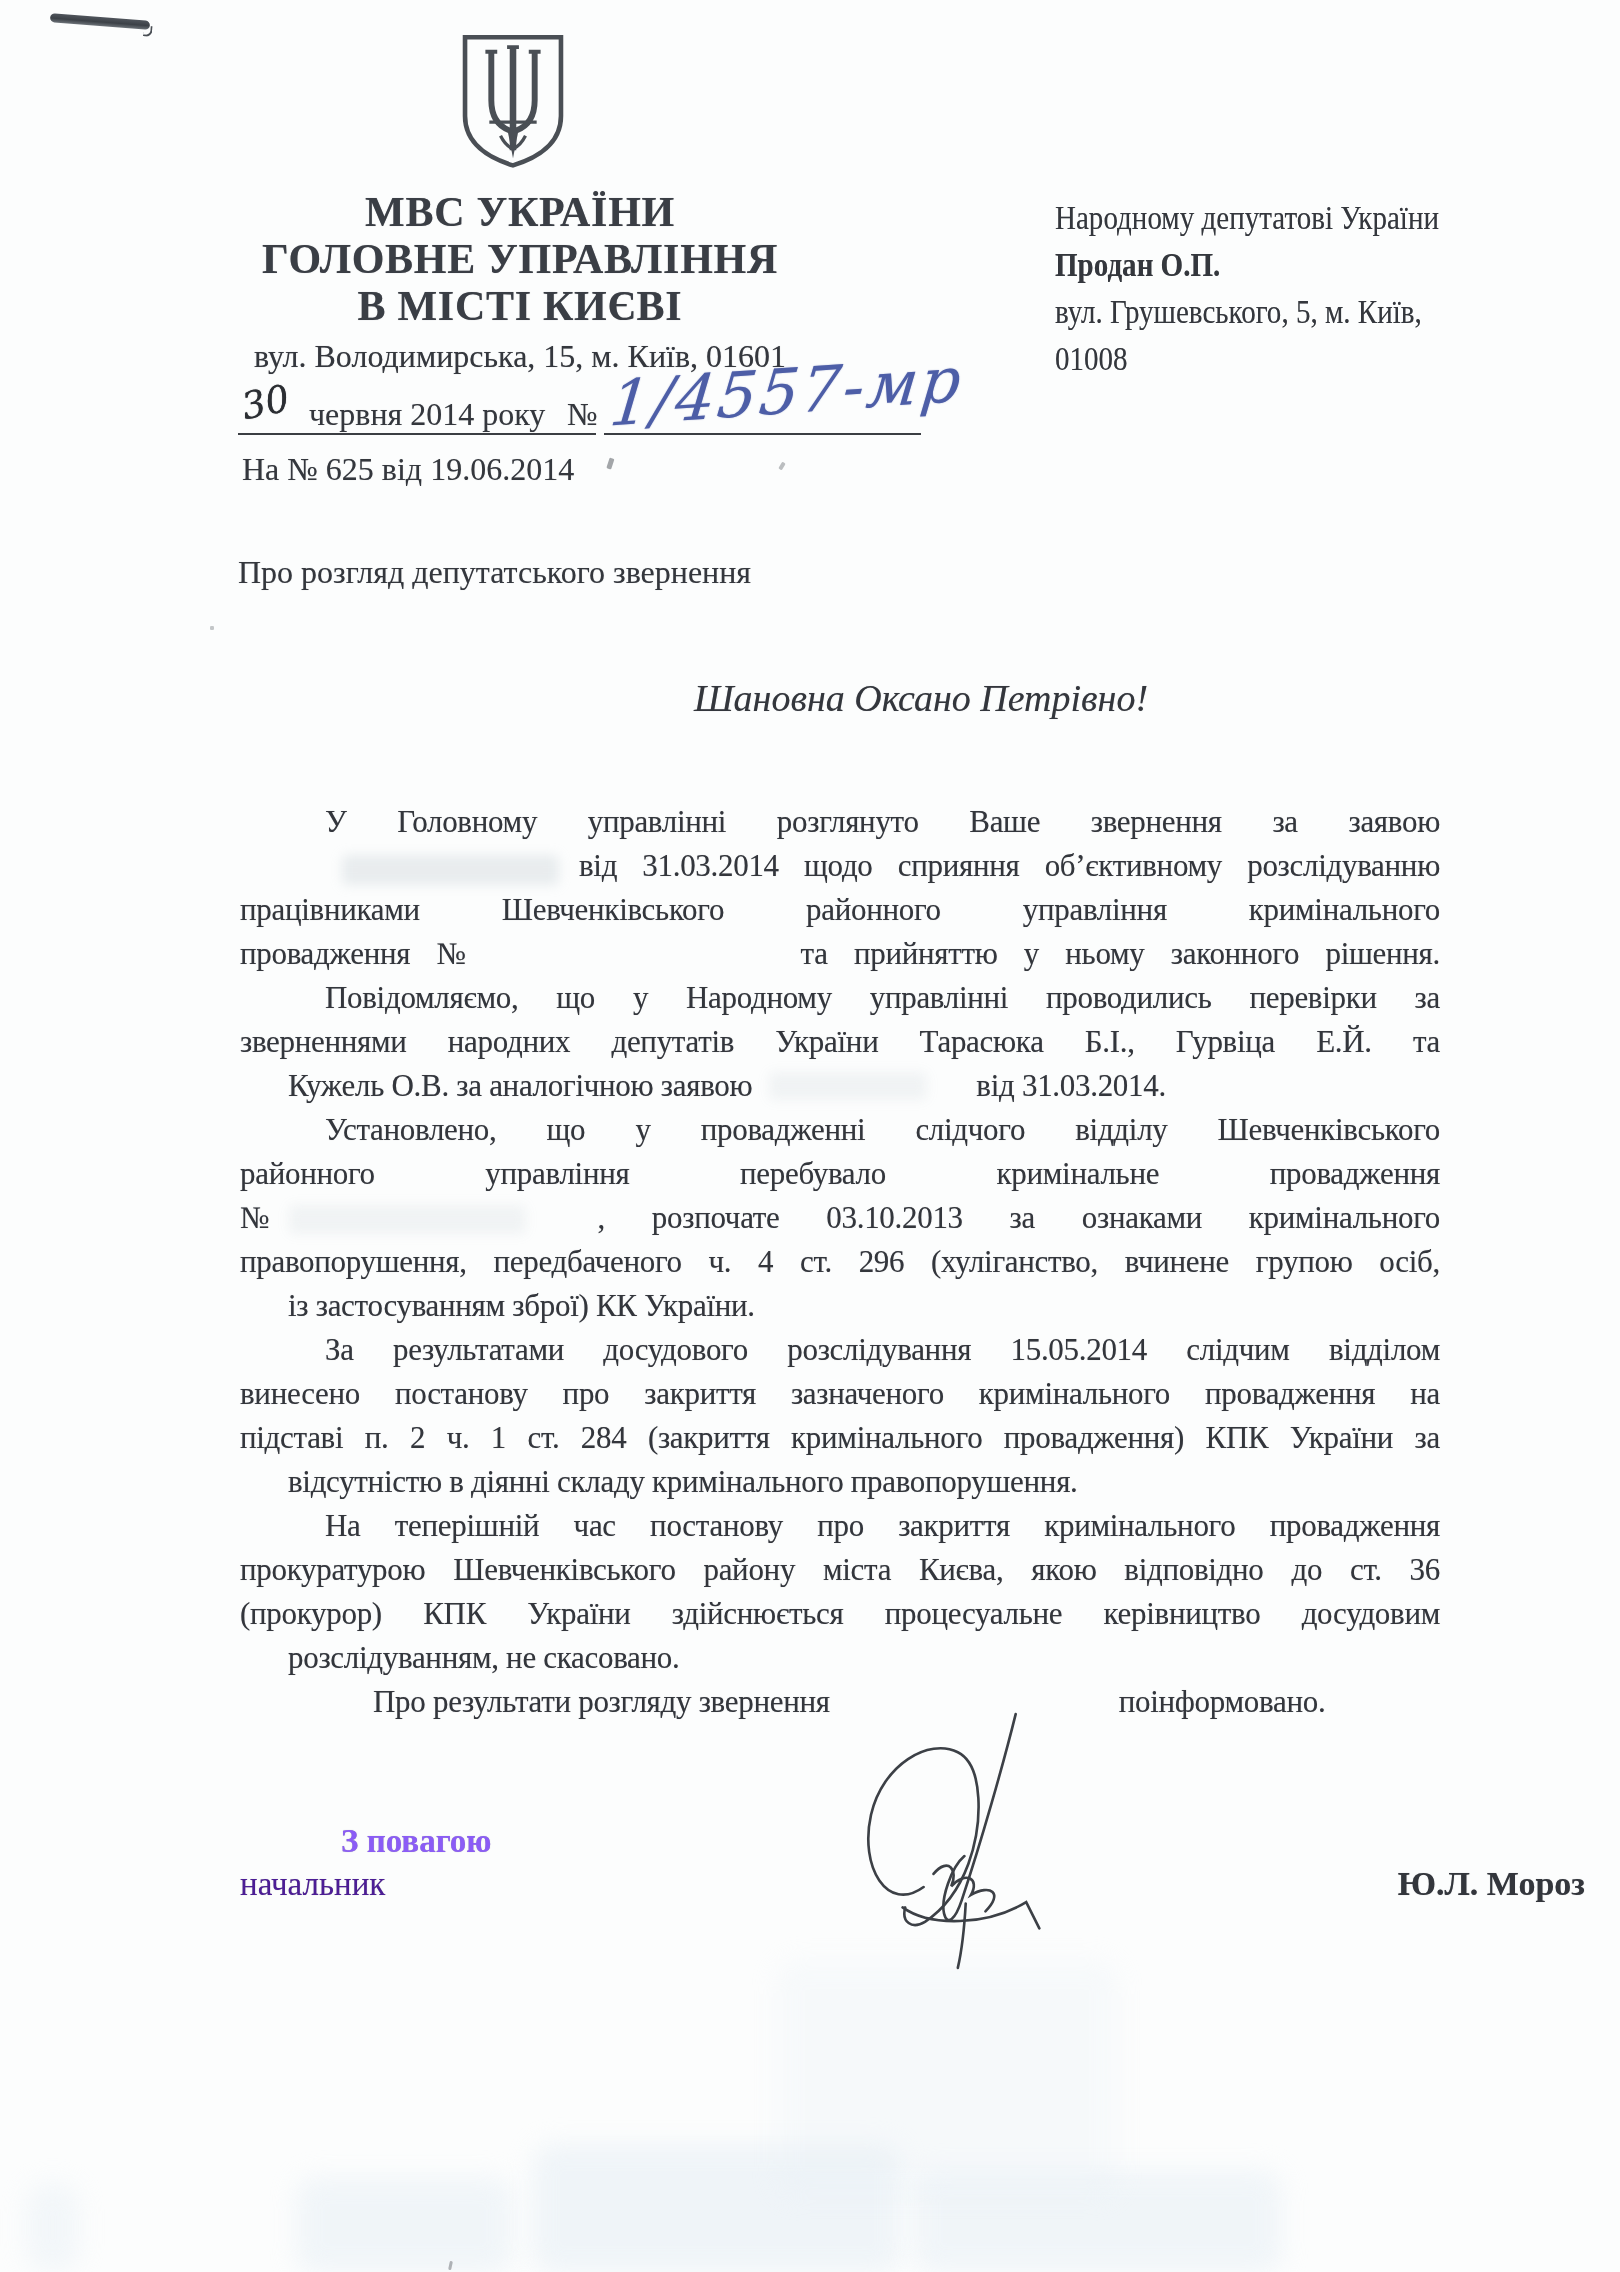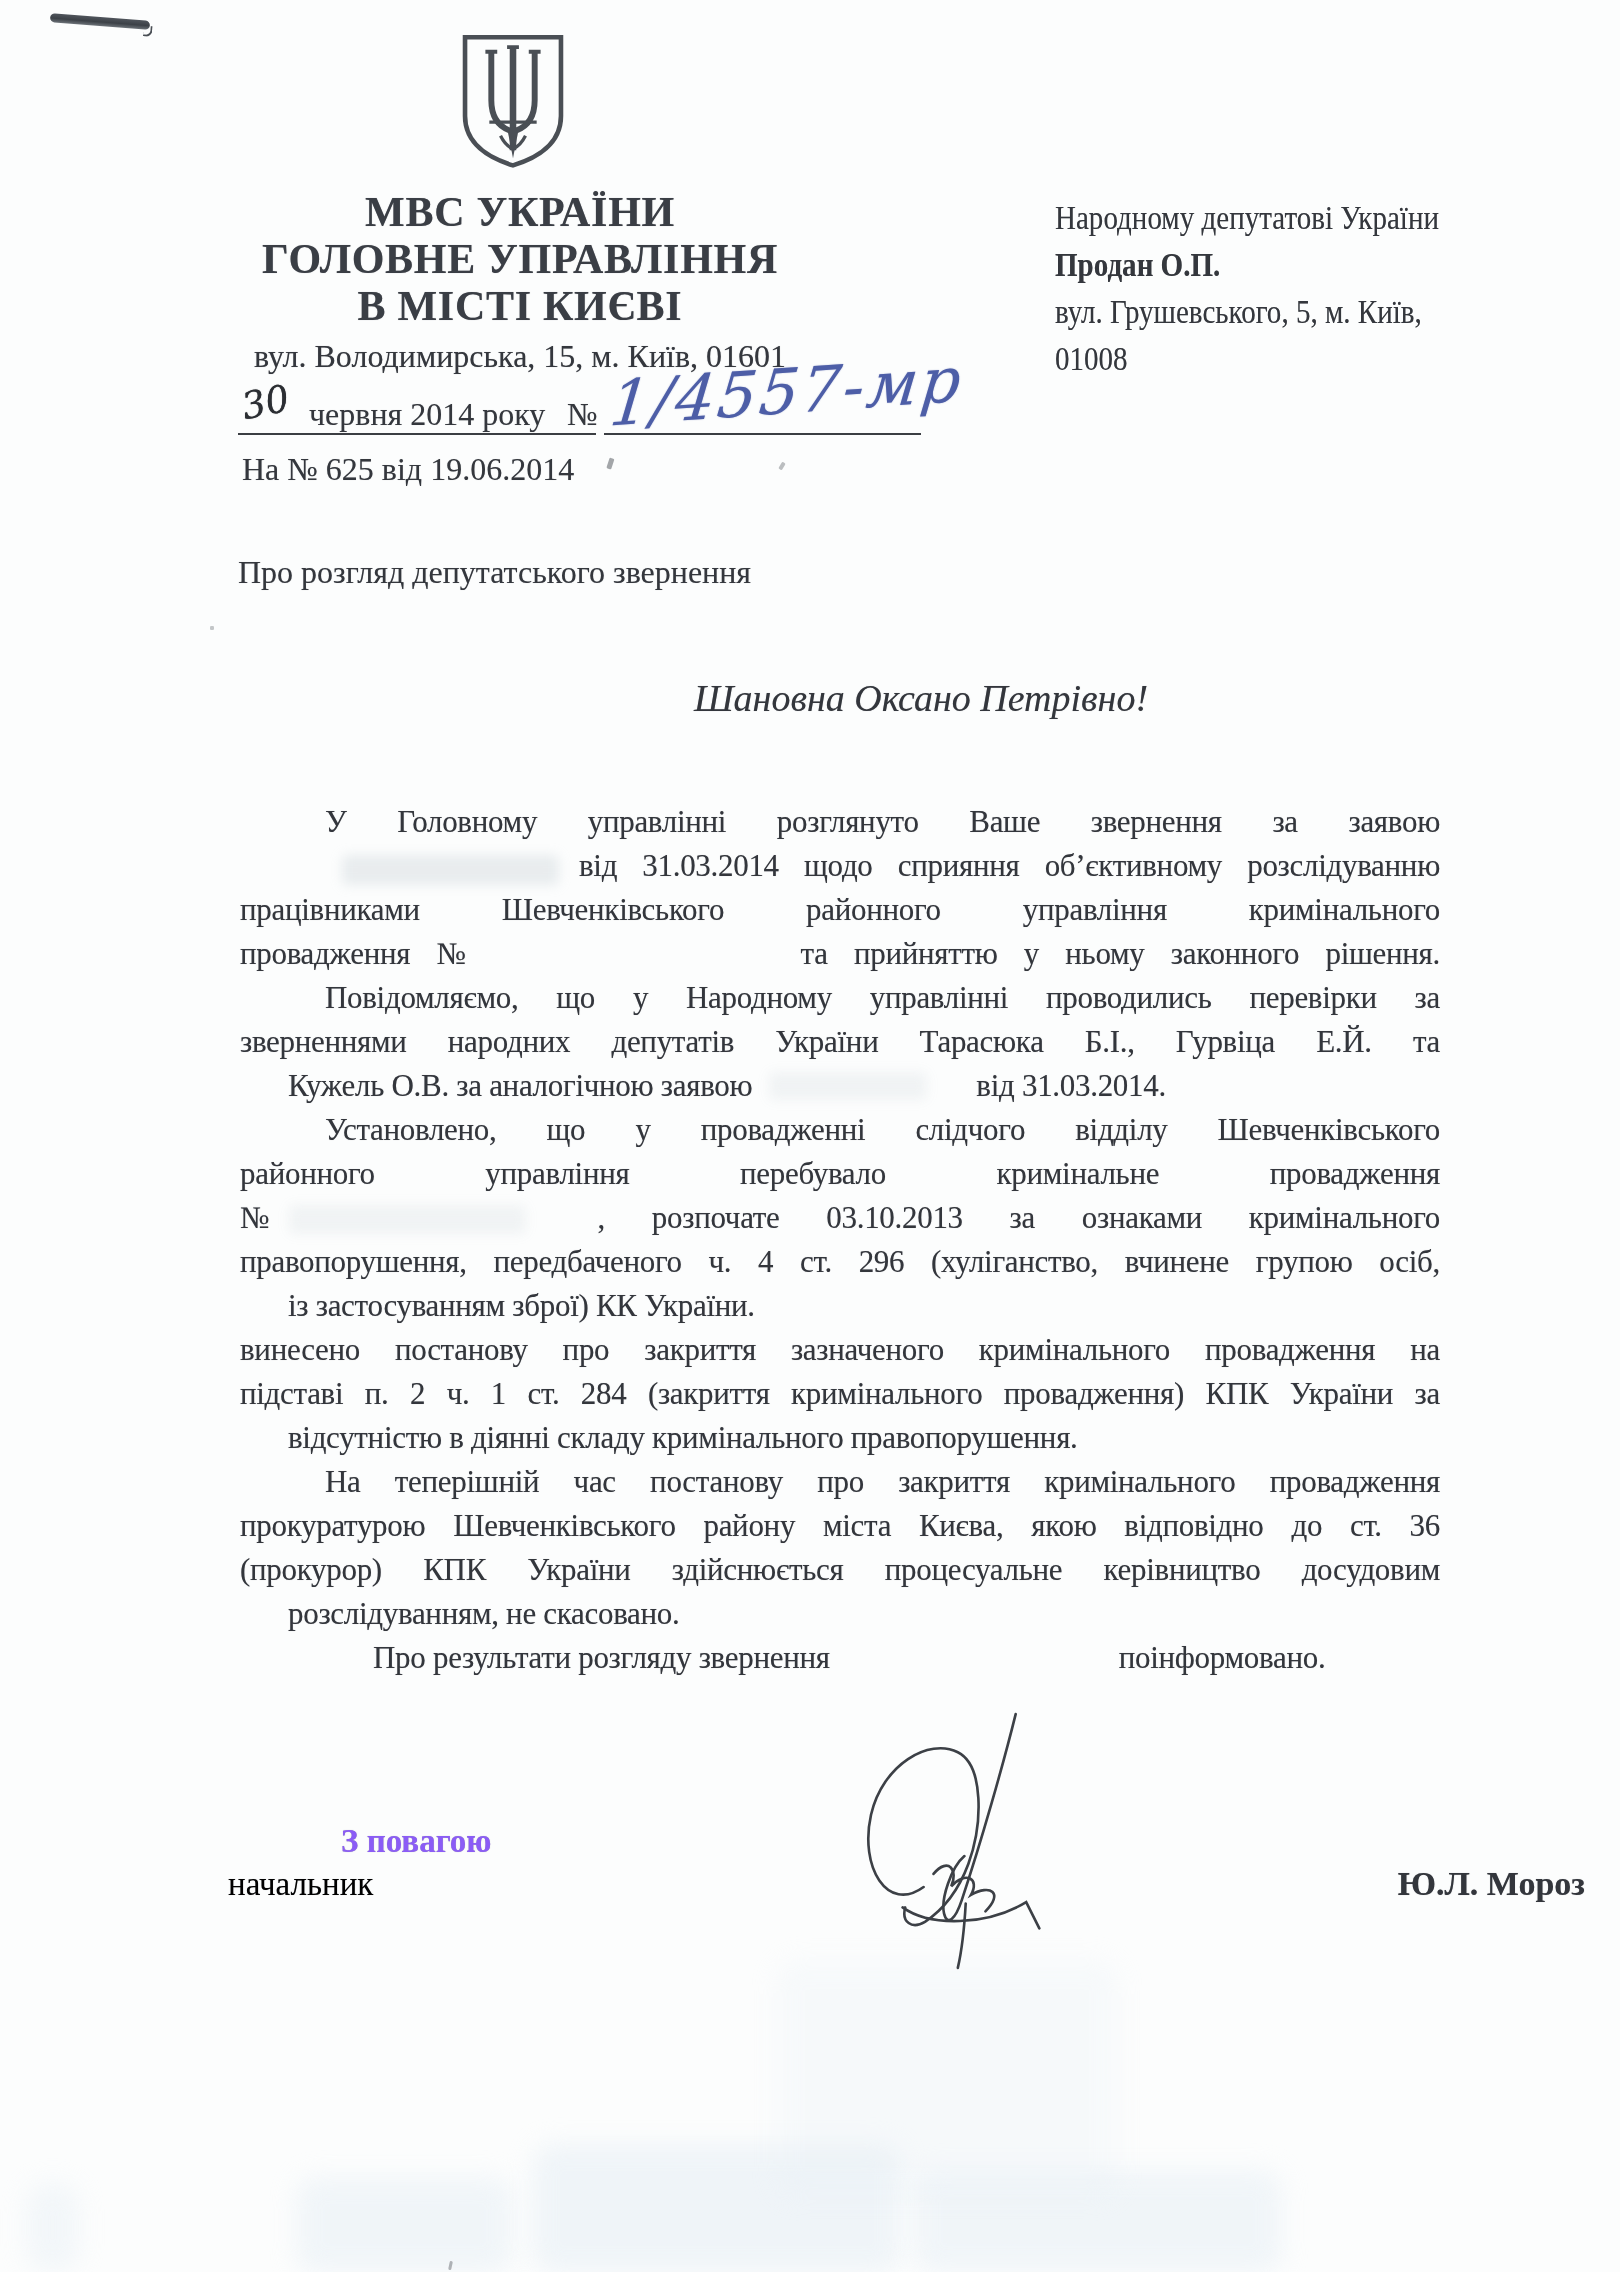--- a/index.html
+++ b/index.html
@@ -60,21 +60,21 @@
     font-size:31px;letter-spacing:-0.3px;color:#33363c;
     text-shadow:0 0 0.7px rgba(60,63,70,.45);
   }
   .line{height:44px;line-height:44px;text-align:justify;text-align-last:justify;white-space:nowrap;}
   .line.left{text-align:left;text-align-last:left;margin-left:48px;}
   .line .ind{display:inline-block;width:85px;}
   .sp{display:inline-block;}
   .ghost{position:absolute;background:rgba(178,188,198,.26);filter:blur(6px);border-radius:5.3px;}
   
   .regards{left:341px;top:1823px;font-size:33px;font-weight:bold;color:#8b5cf6;text-shadow:0 0 0.7px rgba(58,62,69,.5);}
-  .position{left:228px;top:1866px;font-size:33px;color:#000000;text-shadow:0 0 0.7px rgba(58,62,69,.45);}
+  .position{left:240px;top:1866px;font-size:33px;color:#4c1d95;text-shadow:0 0 0.7px rgba(58,62,69,.45);}
   .signer{left:1368px;top:1865px;width:217px;text-align:right;font-size:34px;font-weight:bold;color:#33363c;text-shadow:0 0 0.7px rgba(58,62,69,.5);}
   .speck{position:absolute;background:#5a5e64;opacity:.55;border-radius:1.3px;}
 </style>
 </head>
 <body>
 
 <div class="wash" style="left:296px;top:2177px;width:217px;height:96px;opacity:.55;"></div>
 <div class="wash" style="left:533px;top:2144px;width:368px;height:129px;opacity:.6;"></div>
 <div class="wash" style="left:914px;top:2170px;width:368px;height:103px;opacity:.55;"></div>
 <div class="wash" style="left:776px;top:1960px;width:342px;height:237px;opacity:.25;"></div>
@@ -134,20 +134,21 @@
   <div class="line"><span>працівниками Шевченківського районного управління кримінального</span></div>
   <div class="line"><span>провадження №</span><span class="sp" style="width:316px;"></span><span>та прийняттю у ньому законного рішення.</span></div>
   <div class="line"><span class="ind"></span><span>Повідомляємо, що у Народному управлінні проводились перевірки за</span></div>
   <div class="line"><span>зверненнями народних депутатів України Тарасюка Б.І., Гурвіца Е.Й. та</span></div>
   <div class="line left"><span>Кужель О.В. за аналогічною заявою</span><span class="sp" style="width:224px;"></span><span>від 31.03.2014.</span></div>
   <div class="line"><span class="ind"></span><span>Установлено, що у провадженні слідчого відділу Шевченківського</span></div>
   <div class="line"><span>районного управління перебувало кримінальне провадження</span></div>
   <div class="line"><span>№</span><span class="sp" style="width:289px;"></span><span>, розпочате 03.10.2013 за ознаками кримінального</span></div>
   <div class="line"><span>правопорушення, передбаченого ч. 4 ст. 296 (хуліганство, вчинене групою осіб,</span></div>
   <div class="line left"><span>із застосуванням зброї) КК України.</span></div>
+  <div class="line"><span class="ind"></span><span>За результатами досудового розслідування 15.05.2014 слідчим відділом</span></div>
   <div class="line"><span>винесено постанову про закриття зазначеного кримінального провадження на</span></div>
   <div class="line"><span>підставі п. 2 ч. 1 ст. 284 (закриття кримінального провадження) КПК України за</span></div>
   <div class="line left"><span>відсутністю в діянні складу кримінального правопорушення.</span></div>
   <div class="line"><span class="ind"></span><span>На теперішній час постанову про закриття кримінального провадження</span></div>
   <div class="line"><span>прокуратурою Шевченківського району міста Києва, якою відповідно до ст. 36</span></div>
   <div class="line"><span>(прокурор) КПК України здійснюється процесуальне керівництво досудовим</span></div>
   <div class="line left"><span>розслідуванням, не скасовано.</span></div>
   <div class="line left"><span class="ind"></span><span>Про результати розгляду звернення</span><span class="sp" style="width:289px;"></span><span>поінформовано.</span></div>
 </div>
 

